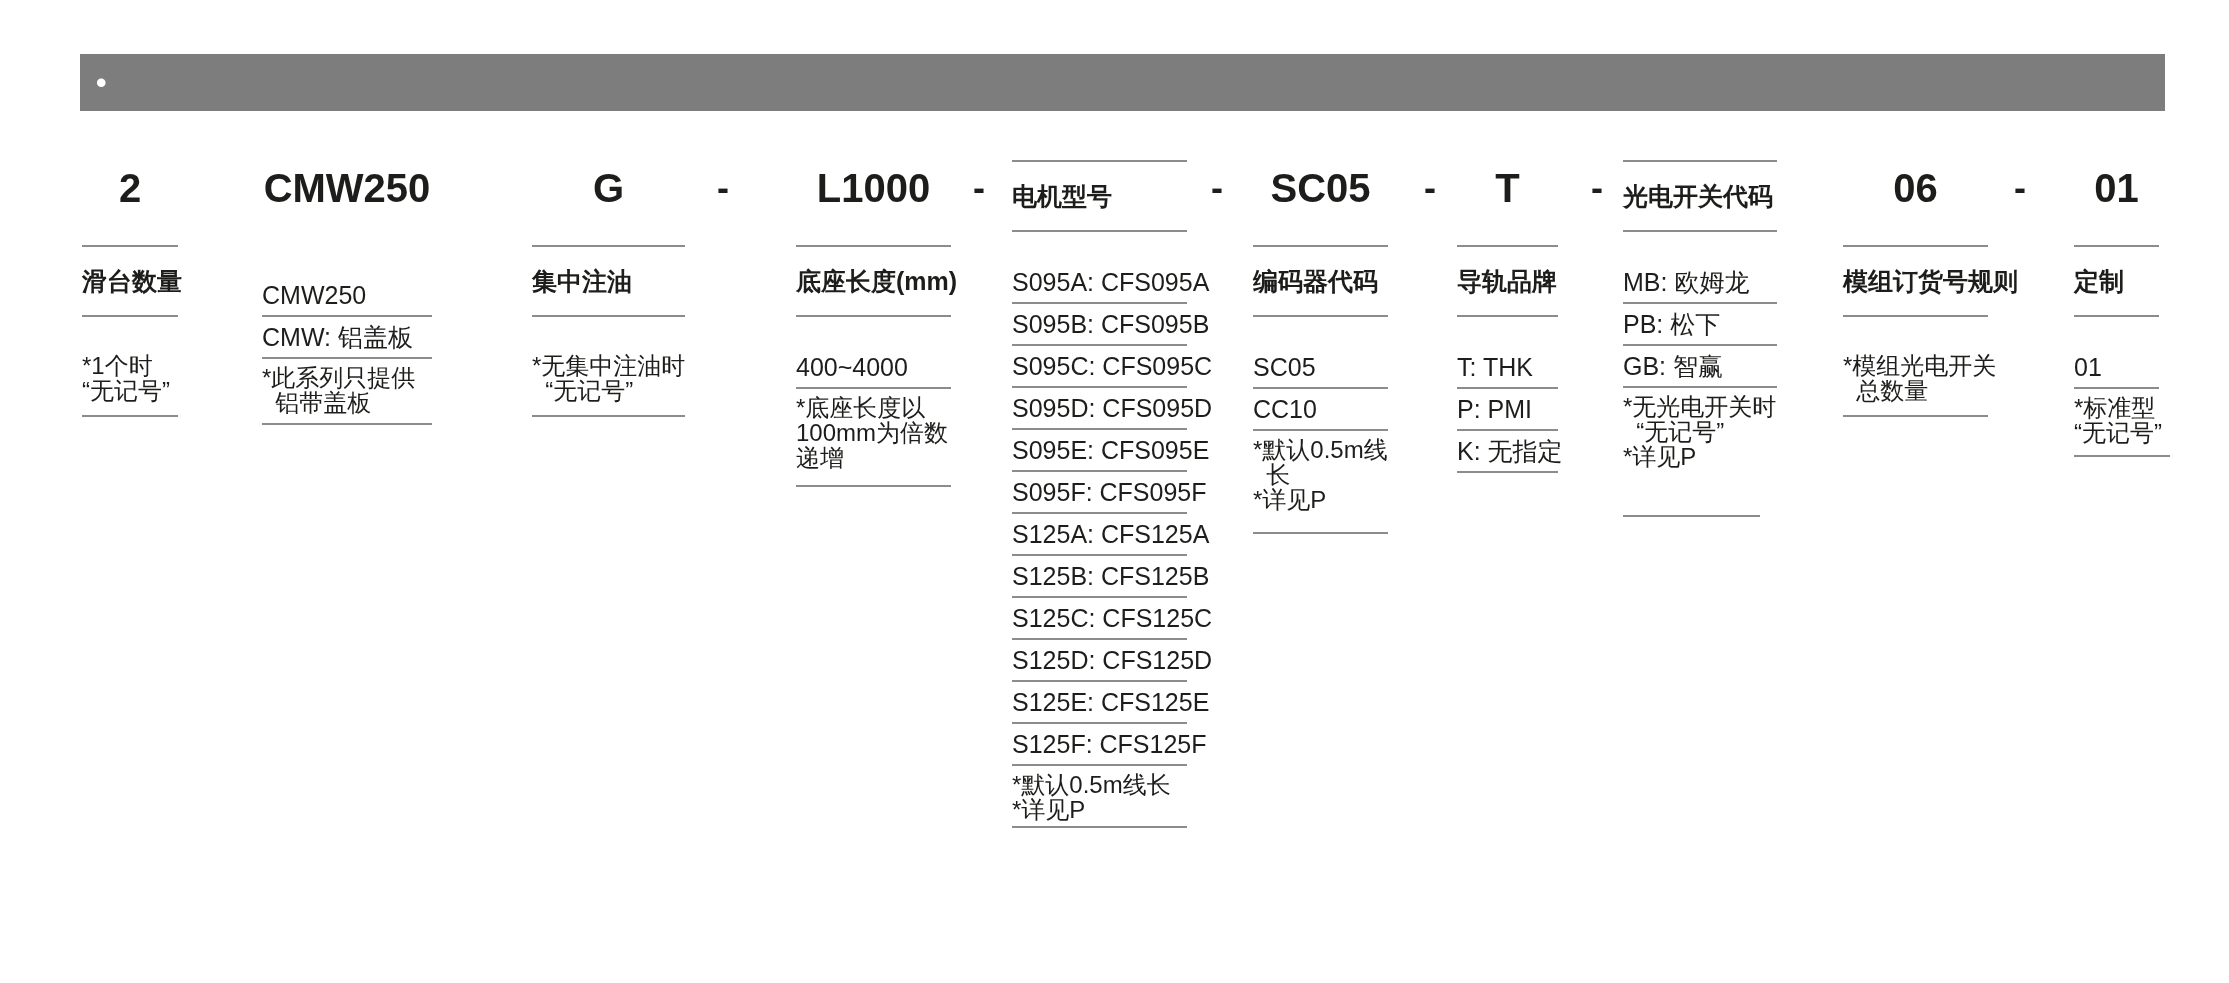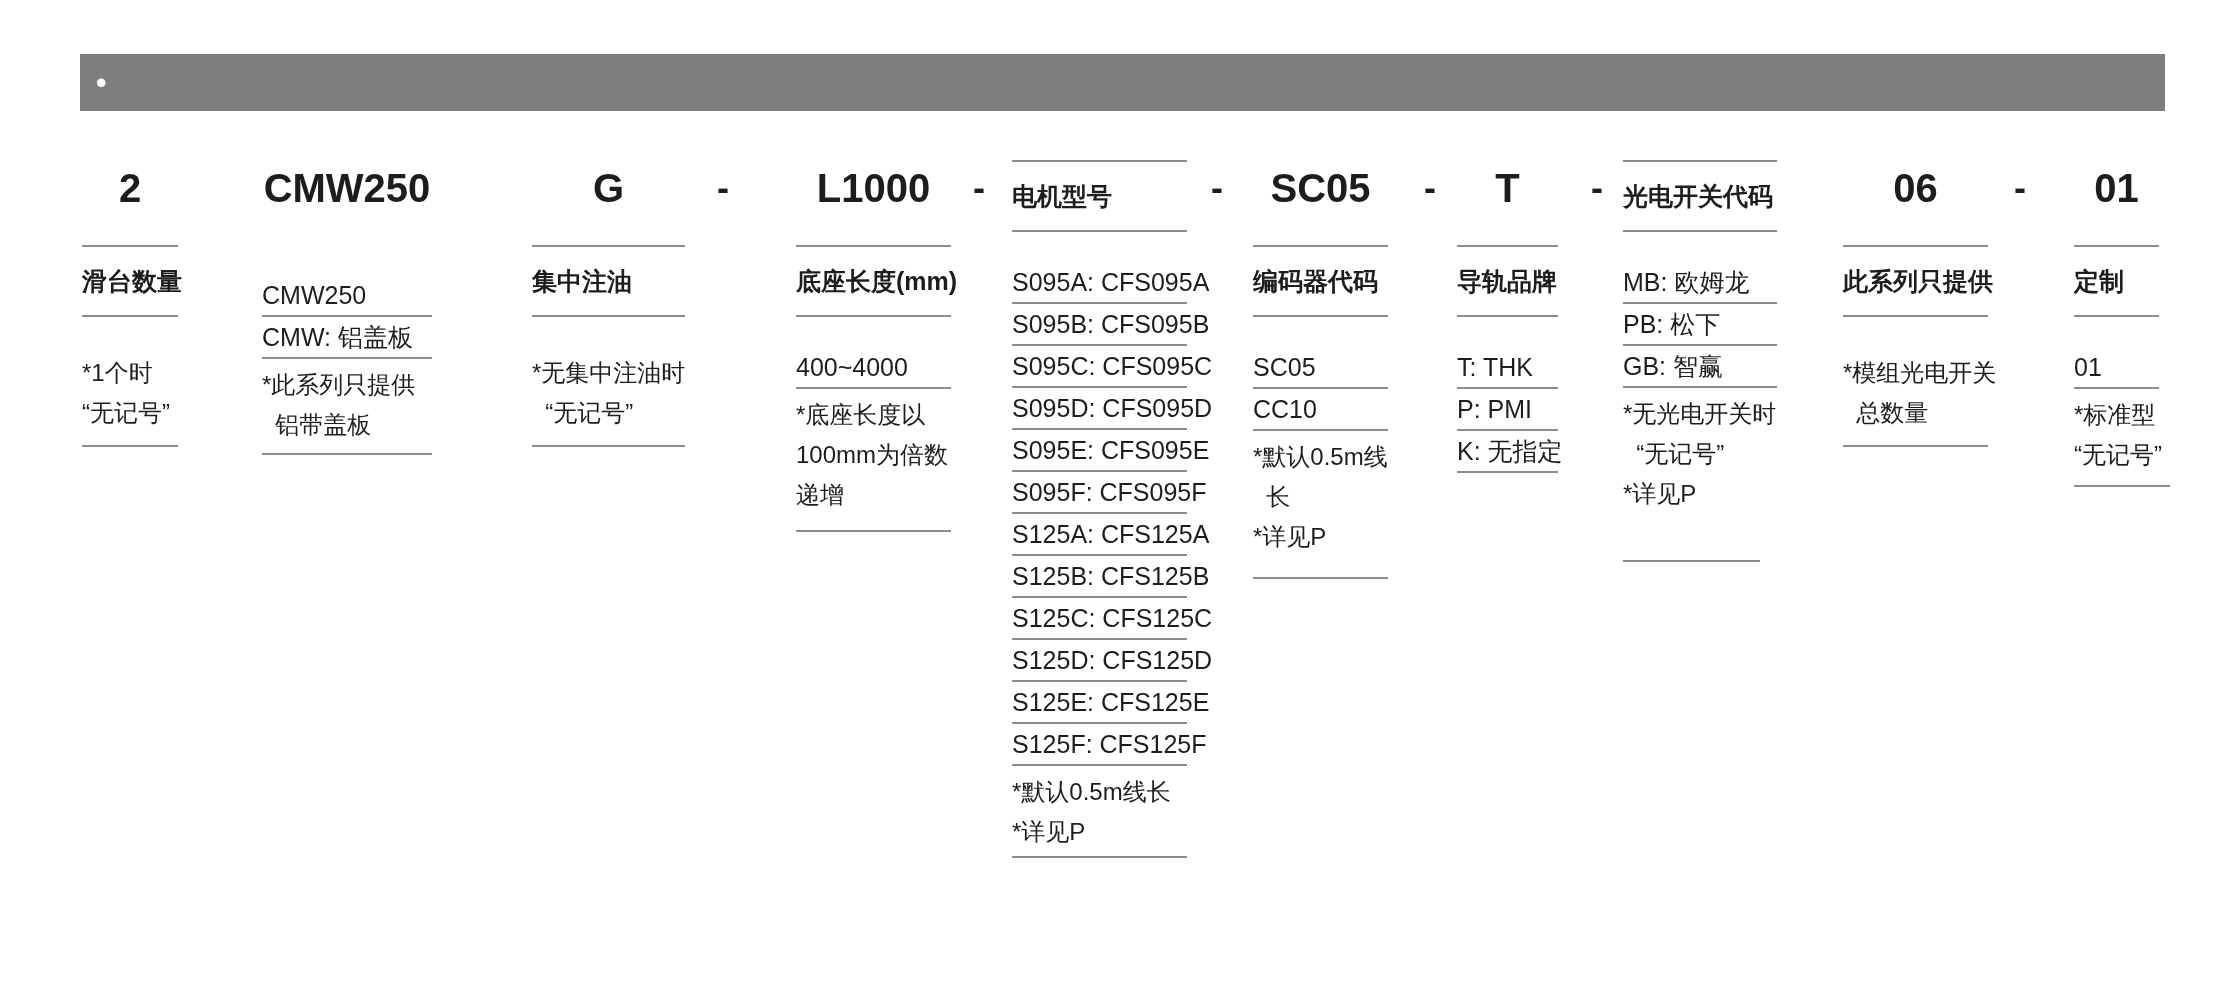--- a/index.html
+++ b/index.html
@@ -35,21 +35,21 @@
     height:68px;line-height:68px;
     font-size:25px;font-weight:bold;white-space:nowrap;
     box-sizing:content-box;
   }
   .body{margin-top:30px;}
   .val{
     height:40px;line-height:40px;font-size:25px;white-space:pre;
     border-bottom:2px solid #8c8c8c;
   }
   .note{
-    padding-top:6px;font-size:24px;line-height:40px;white-space:pre;
+    padding-top:6px;font-size:24px;line-height:25px;white-space:pre;
   }
   .endline{height:0;border-top:2px solid #8c8c8c;}
 
   .dash{
     position:absolute;top:160px;height:56px;line-height:56px;
     transform:translateX(-50%);
     font-size:36px;font-weight:bold;color:#1d1d1b;
   }
 </style>
 </head>
@@ -150,21 +150,21 @@
             <div class="val">PB: 松下</div>
             <div class="val">GB: 智赢</div>
             <div class="note">*无光电开关时
   “无记号”
 *详见P</div>
             <div class="endline" style="margin-top: 46px; width: 137px;"></div>
           </div>
         </div>
         <div class="col" style="left: 1843px; width: 145px;">
           <div class="code">06</div>
-          <div class="label">此系列只提供</div>
+          <div class="label">模组订货号规则</div>
           <div class="body-rows body">
             <div class="note">*模组光电开关
   总数量</div>
             <div class="endline" style="margin-top: 12px;"></div>
           </div>
         </div>
         <div class="col" style="left: 2074px; width: 85px;">
           <div class="code">01</div>
           <div class="label">定制</div>
           <div class="body-rows body">

